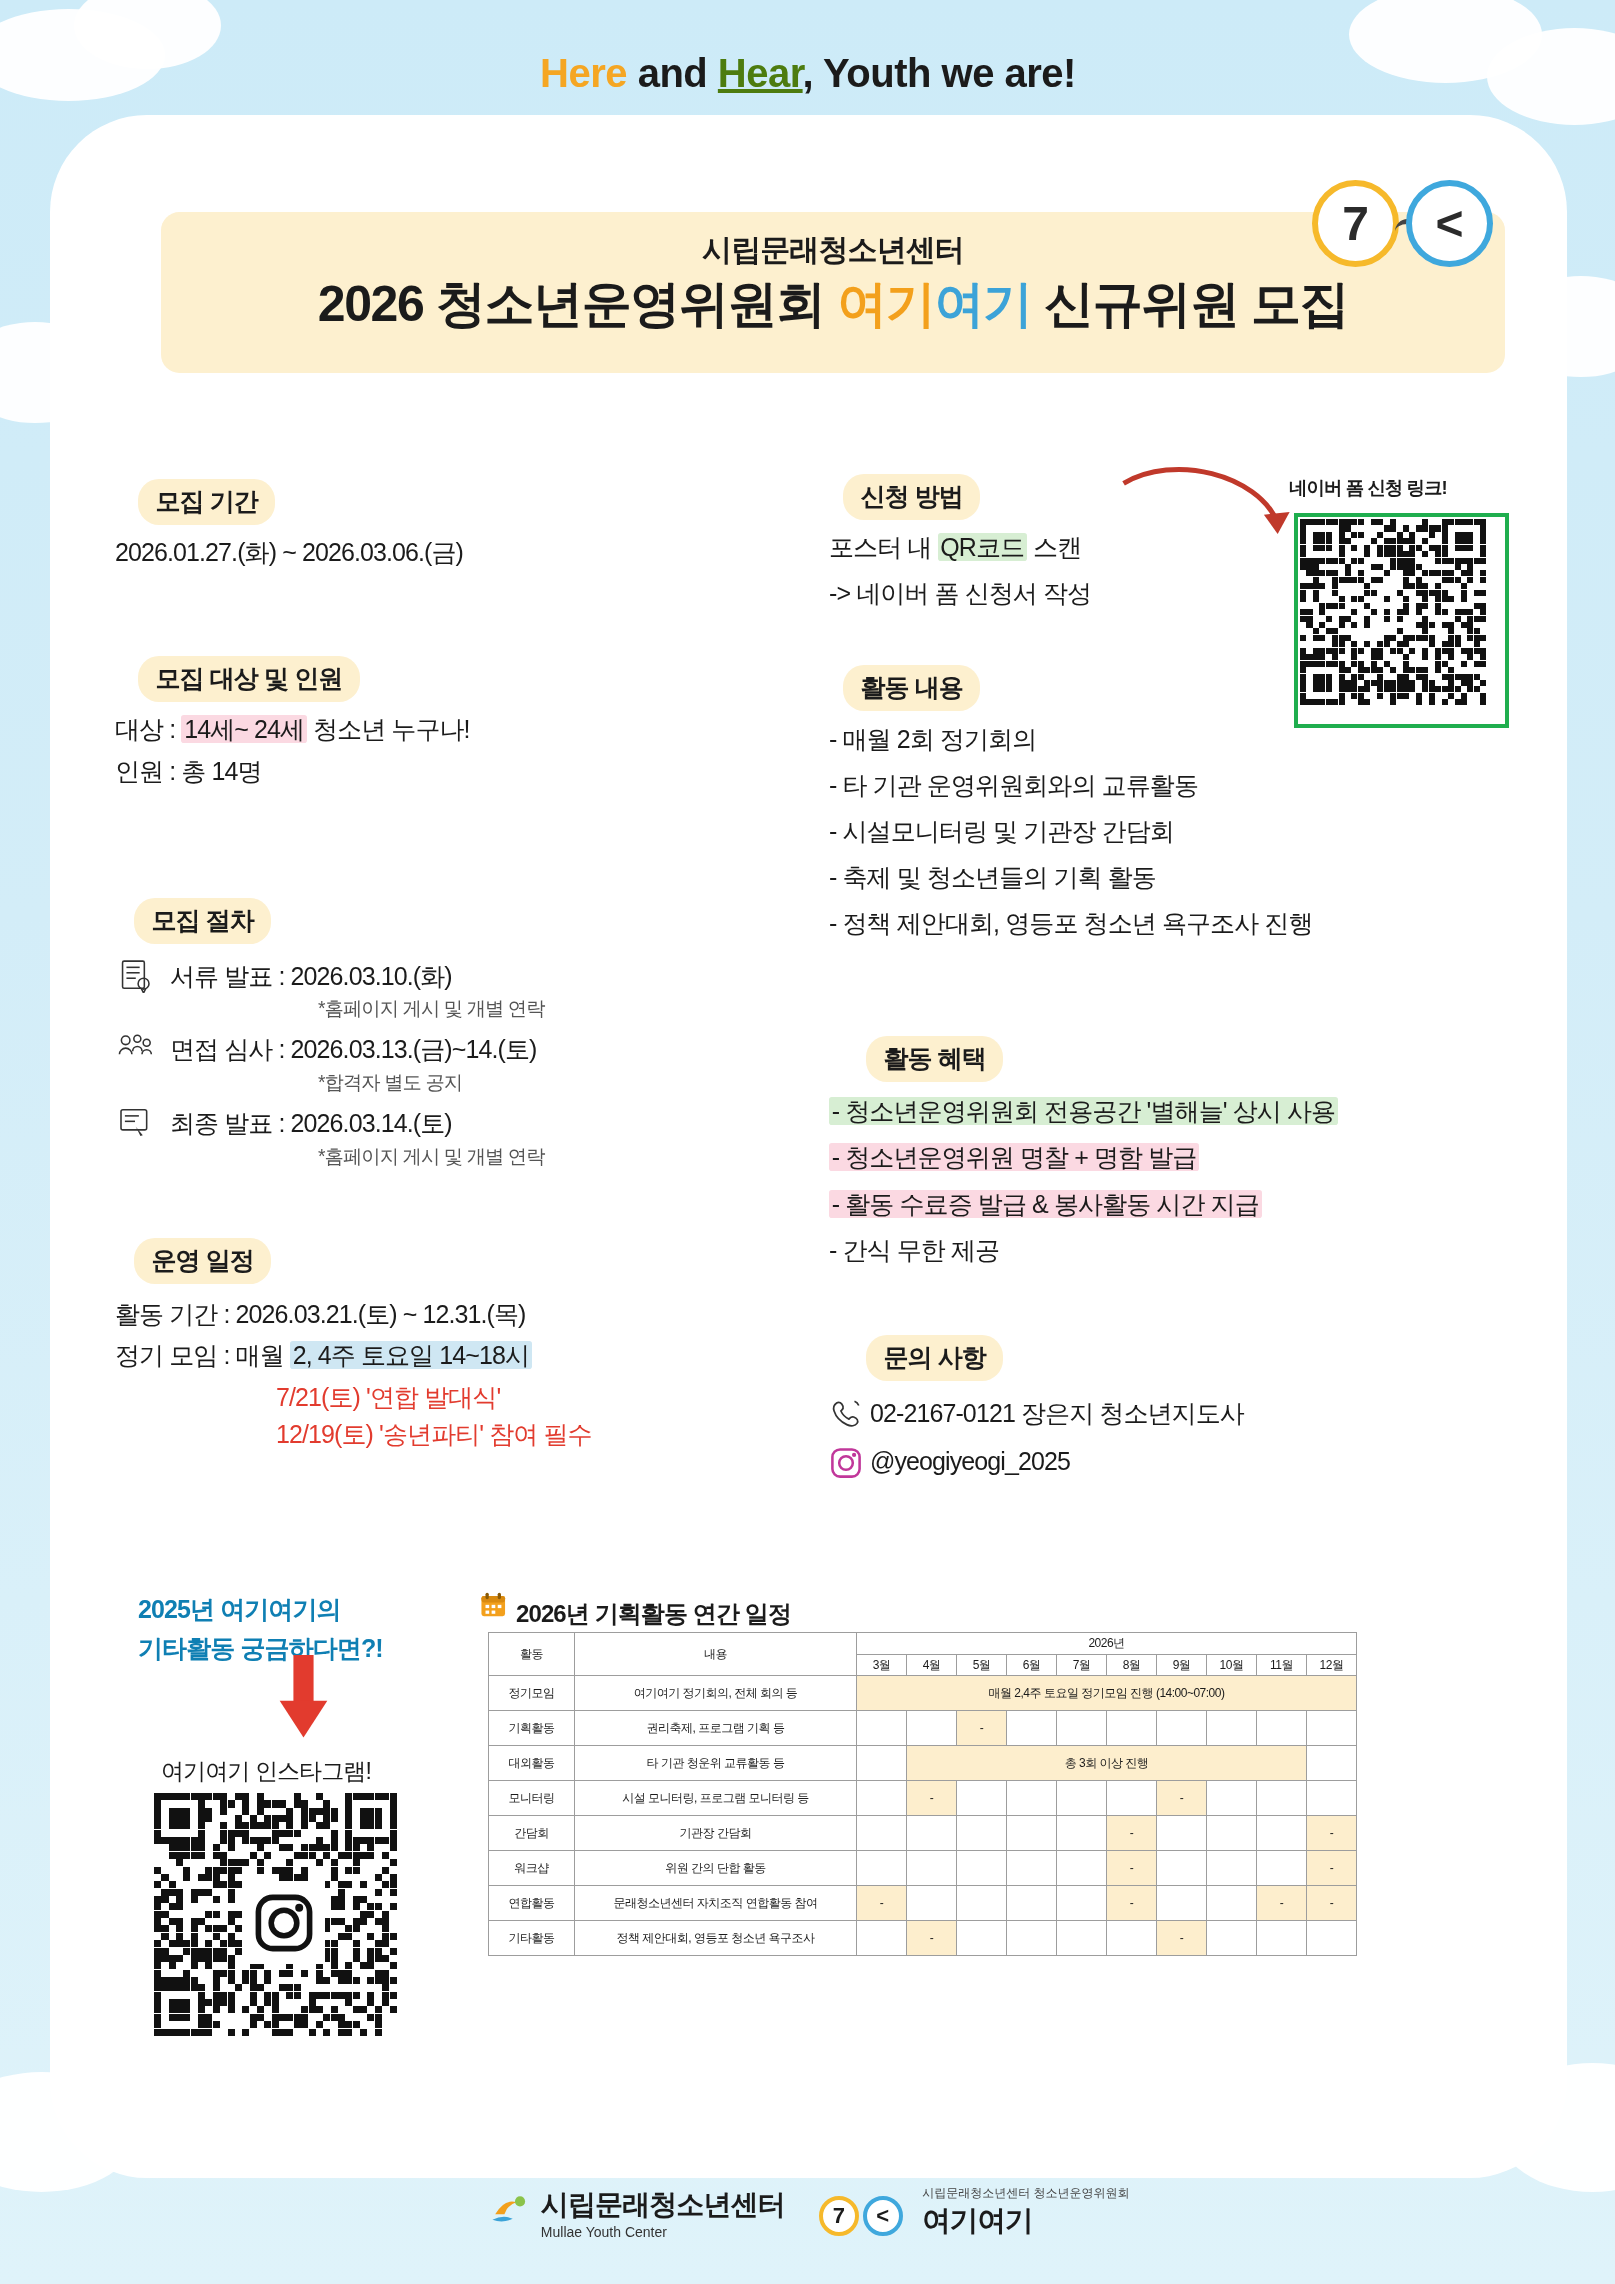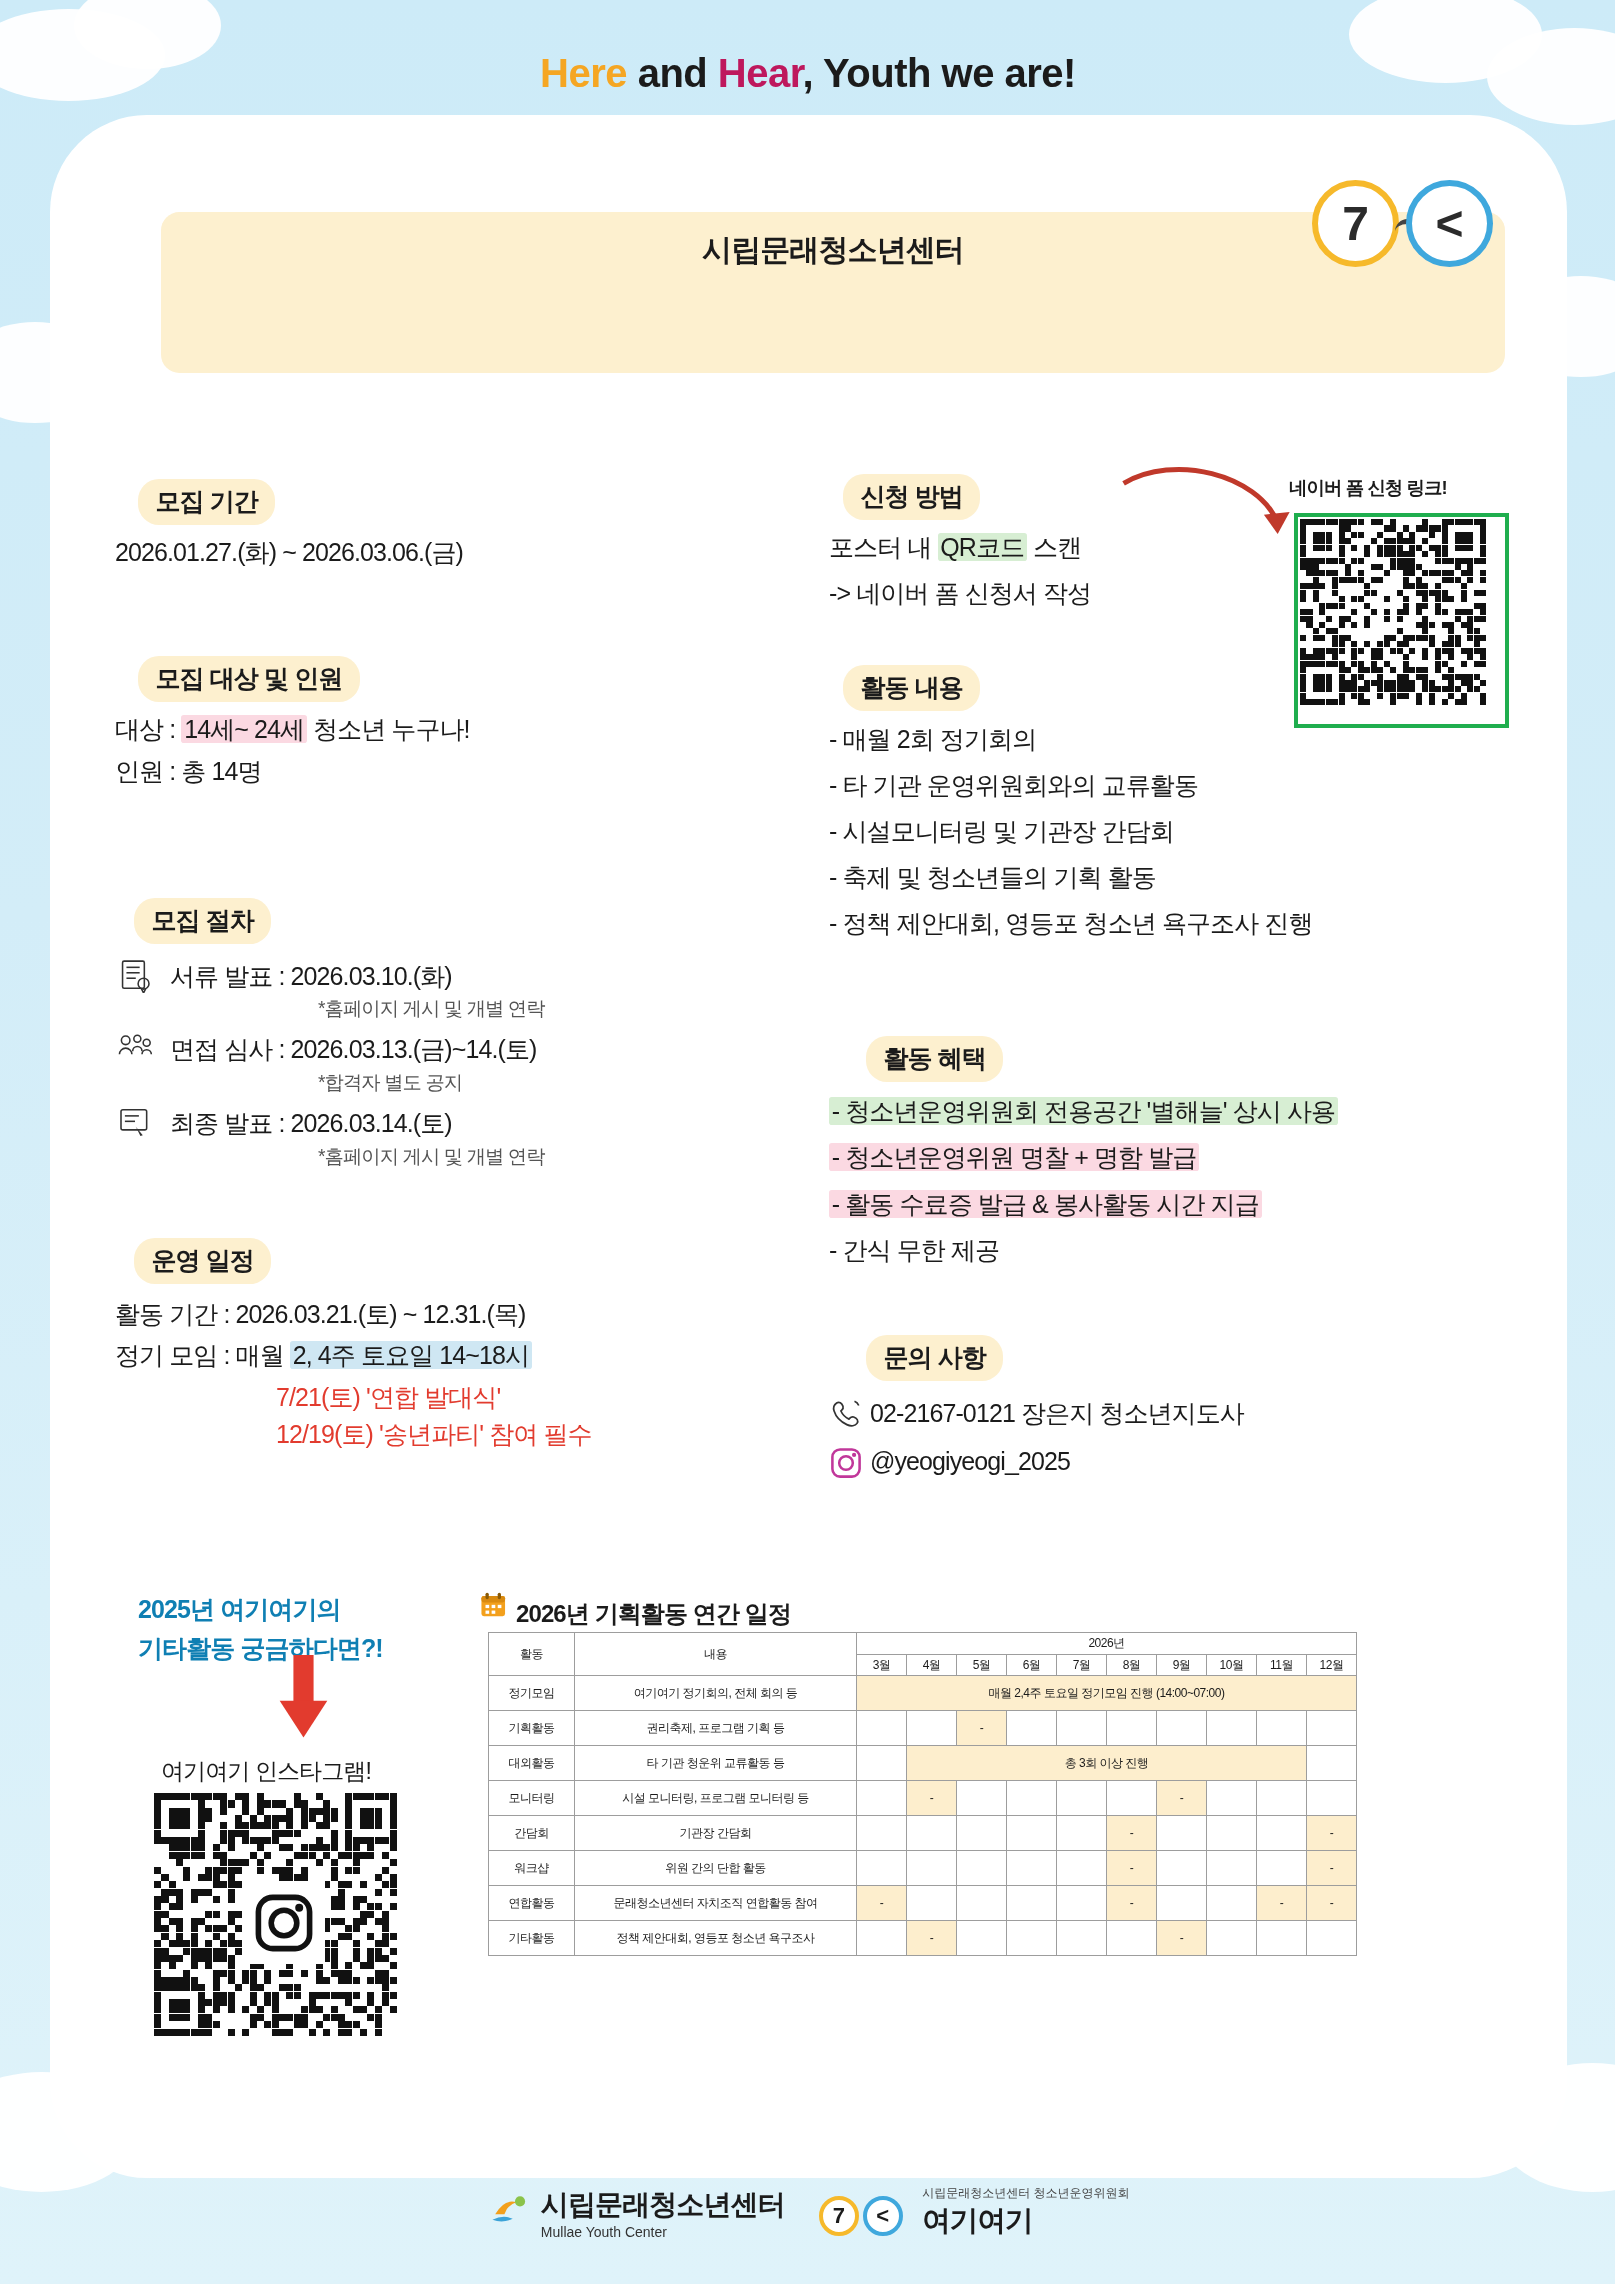--- a/index.html
+++ b/index.html
@@ -15,21 +15,21 @@
   .sky{position:absolute;inset:0;background:linear-gradient(#cdebf8 0%,#d3edf8 40%,#dff3fa 100%);}
   .cloud{position:absolute;background:#fff;border-radius:50%;opacity:.95;}
   .white-card{
     position:absolute;left:50px;top:115px;width:1517px;height:2063px;
     background:#ffffff;border-radius:97px;
   }
   
   .head{position:absolute;left:0;top:51px;width:1616px;text-align:center;}
   .head .l1{font-size:40px;font-weight:bold;letter-spacing:-0.5px;}
   .head .l1 .o{color:#f5a623;}
-  .head .l1 .b{color:#be185d;}
+  .head .l1 .b{color:#4d7c0f;text-decoration:underline;}
   .head .l2{font-size:34px;font-weight:bold;margin-top:10px;letter-spacing:-0.9px;}
 
   .title-band{
     position:absolute;left:161px;top:212px;width:1344px;height:161px;
     background:#fdf0cf;border-radius:18.4px;
   }
   .title-band .t1{position:absolute;left:0;top:17.5px;width:100%;text-align:center;font-size:30px;font-weight:bold;letter-spacing:-0.9px;}
   .title-band .t2{position:absolute;left:0;top:59px;width:100%;text-align:center;font-size:50px;font-weight:bold;letter-spacing:-1.4px;}
   .title-band .t2 .hl1{color:#f3a01c;}
   .title-band .t2 .hl2{color:#3ca3d8;}
@@ -93,20 +93,21 @@
 </div>
 
 <div class="white-card"></div>
 
 <div class="head">
   <div class="l1"><span class="o">Here</span><span> and </span><span class="b">Hear</span><span>,  Youth we are!</span></div>
 </div>
 
 <div class="title-band">
   <div class="t1">시립문래청소년센터</div>
+  <div class="t2"><span>2026 청소년운영위원회 </span><span class="hl1">여기</span><span class="hl2">여기</span><span> 신규위원 모집</span></div>
 </div>
 
 <div class="glasses">
   <div class="lens l">
       <span>7</span>
     </div>
   <div class="bridge"></div>
   <div class="lens r">
       <span>&lt;</span>
     </div>

